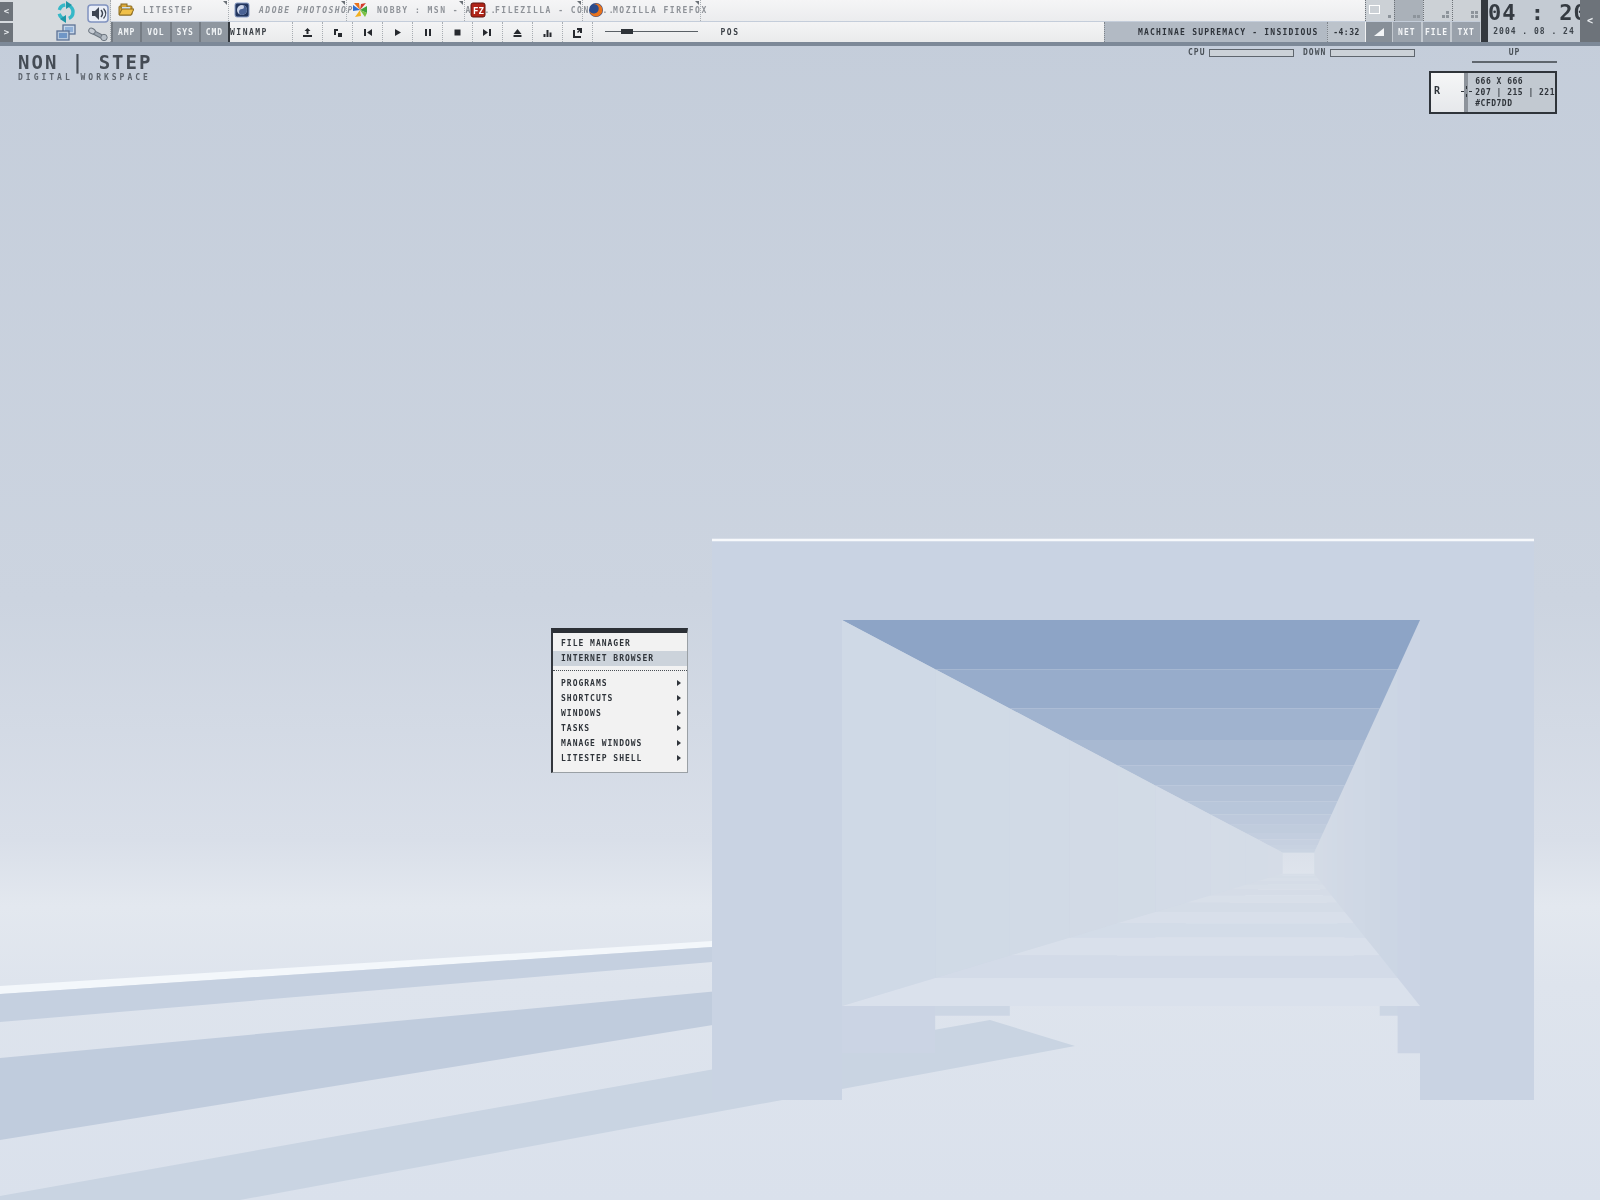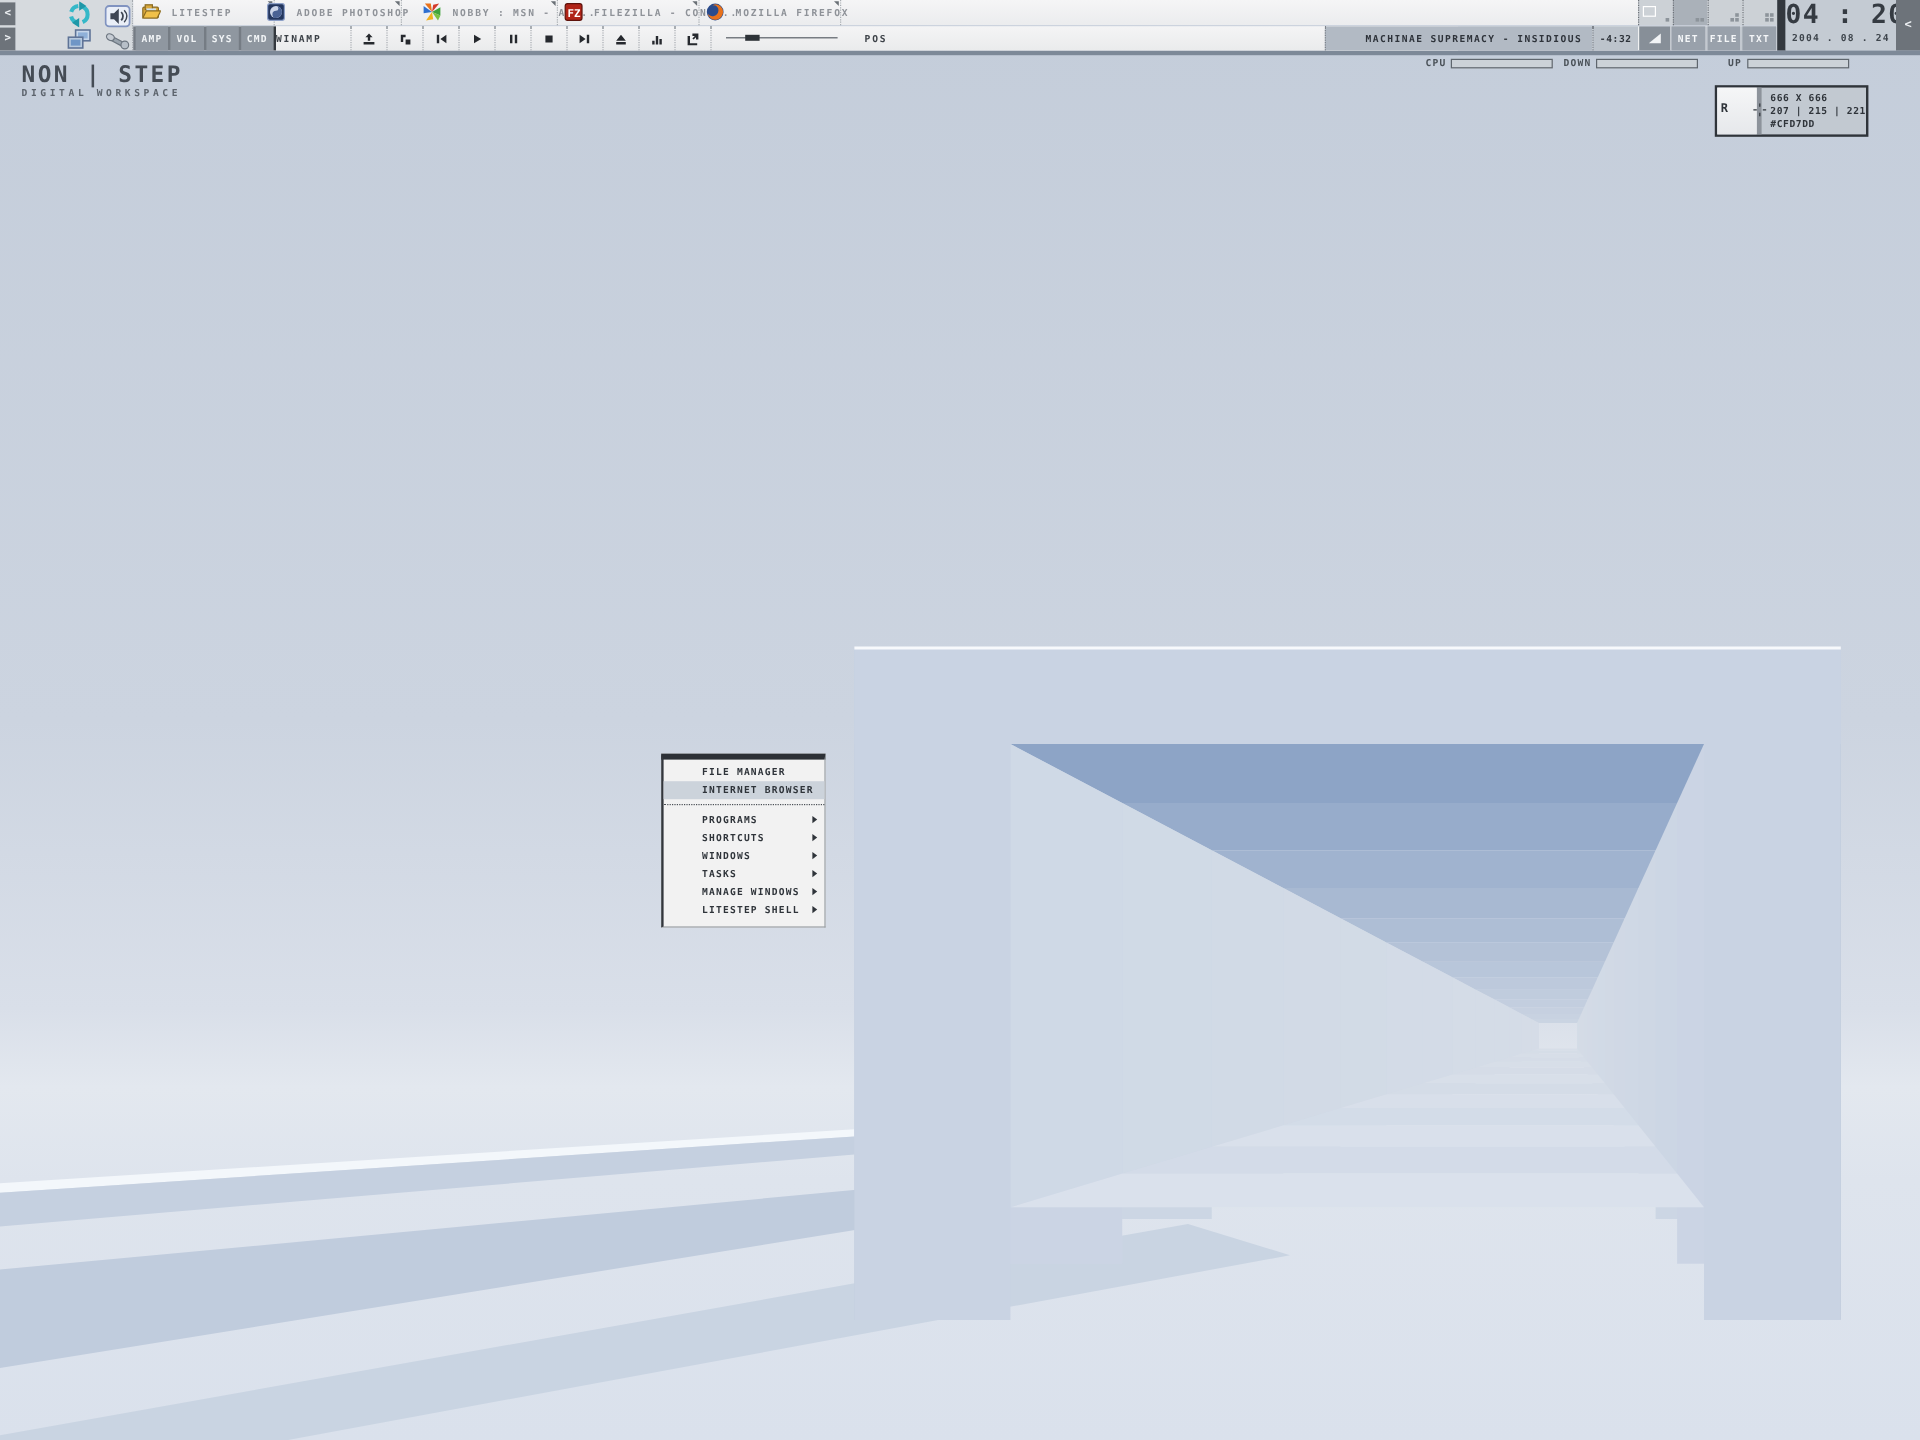--- a/index.html
+++ b/index.html
@@ -86,21 +86,21 @@
   #cdivider{width:8px;background:#8d939b;}
   #cinfo{flex:1;padding:3px 0 0 7px;font-size:8px;font-weight:bold;letter-spacing:0.5px;
         color:#2f343a;line-height:11px;white-space:nowrap;}
 
   
   #menu{position:absolute;left:551px;top:628px;width:137px;background:#f2f2f2;
         border-top:5px solid #2c3036;border-left:2px solid #33373d;
         border-right:1px solid #9aa0a5;border-bottom:1px solid #9aa0a5;
         box-sizing:border-box;padding-bottom:6px;}
   .mitem{position:relative;height:15px;line-height:16px;font-size:8px;font-weight:bold;
-        letter-spacing:1px;color:#2f343a;padding-left:32px;white-space:nowrap;cursor:default;}
+        letter-spacing:1px;color:#2f343a;padding-left:8px;white-space:nowrap;cursor:default;}
   .mitem.hl{background:#ccd3db;}
   .msep{border-top:1px dotted #4a4f55;margin:4px 0 5px 0;}
   .marrow{position:absolute;right:6px;top:4px;width:0;height:0;
         border-top:3px solid transparent;border-bottom:3px solid transparent;
         border-left:4px solid #2f343a;}
 </style>
 </head>
 <body>
 
 <div id="screen">
@@ -296,21 +296,21 @@
       <div class="tab" style="left:2px;width:115px;">
         <svg class="ticon" viewBox="0 0 16 16">
           <rect x="1" y="4" width="13" height="9" rx="1" fill="#d9a83c" stroke="#8a6a20" stroke-width="1"></rect>
           <rect x="3" y="2" width="6" height="4" fill="#d9a83c" stroke="#8a6a20" stroke-width="1"></rect>
           <rect x="4" y="5" width="8" height="5" fill="#cfe2f2"></rect>
           <polygon points="1,13 4,7 16,7 13,13" fill="#f0c049" stroke="#8a6a20" stroke-width="1"></polygon>
         </svg>
         <span class="tlabel">LITESTEP</span>
         <span class="tabmark"></span>
       </div>
-      <div class="tab" style="left:106px;width:117px;">
+      <div class="tab" style="left:118px;width:117px;font-style:italic;">
         <svg class="ticon" viewBox="0 0 16 16">
           <rect x="1" y="1" width="14" height="14" rx="2" fill="#23365e" stroke="#8da0c8" stroke-width="1"></rect>
           <circle cx="8" cy="8" r="5" fill="#cdd6ea"></circle>
           <path d="M8 3 a5 5 0 0 1 0 10 a3 3 0 0 1 0 -6 a2 2 0 0 0 0 -4z" fill="#4a6294"></path>
         </svg>
         <span class="tlabel">ADOBE PHOTOSHOP</span>
         <span class="tabmark"></span>
       </div>
       <div class="tab" style="left:236px;width:117px;">
         <svg class="ticon" viewBox="0 0 16 16">
@@ -465,21 +465,21 @@
   </div>
 
   <div class="meter" style="left:1188px;">
     <span class="mlabel">CPU</span>
     <span class="mtrack"><span class="mfill" style="width: 2%;"></span></span>
   </div>
   <div class="meter" style="left:1303px;">
     <span class="mlabel">DOWN</span>
     <span class="mtrack"><span class="mfill" style="width: 0%;"></span></span>
   </div>
-  <div class="meter" style="left:1440px;">
+  <div class="meter" style="left:1472px;flex-direction:column;">
     <span class="mlabel">UP</span>
     <span class="mtrack"><span class="mfill" style="width: 42%;"></span></span>
   </div>
 
   <div id="logo">
     <div id="logotitle">NON | STEP</div>
     <div id="logosub">DIGITAL WORKSPACE</div>
   </div>
 
   <div id="cwidget">

